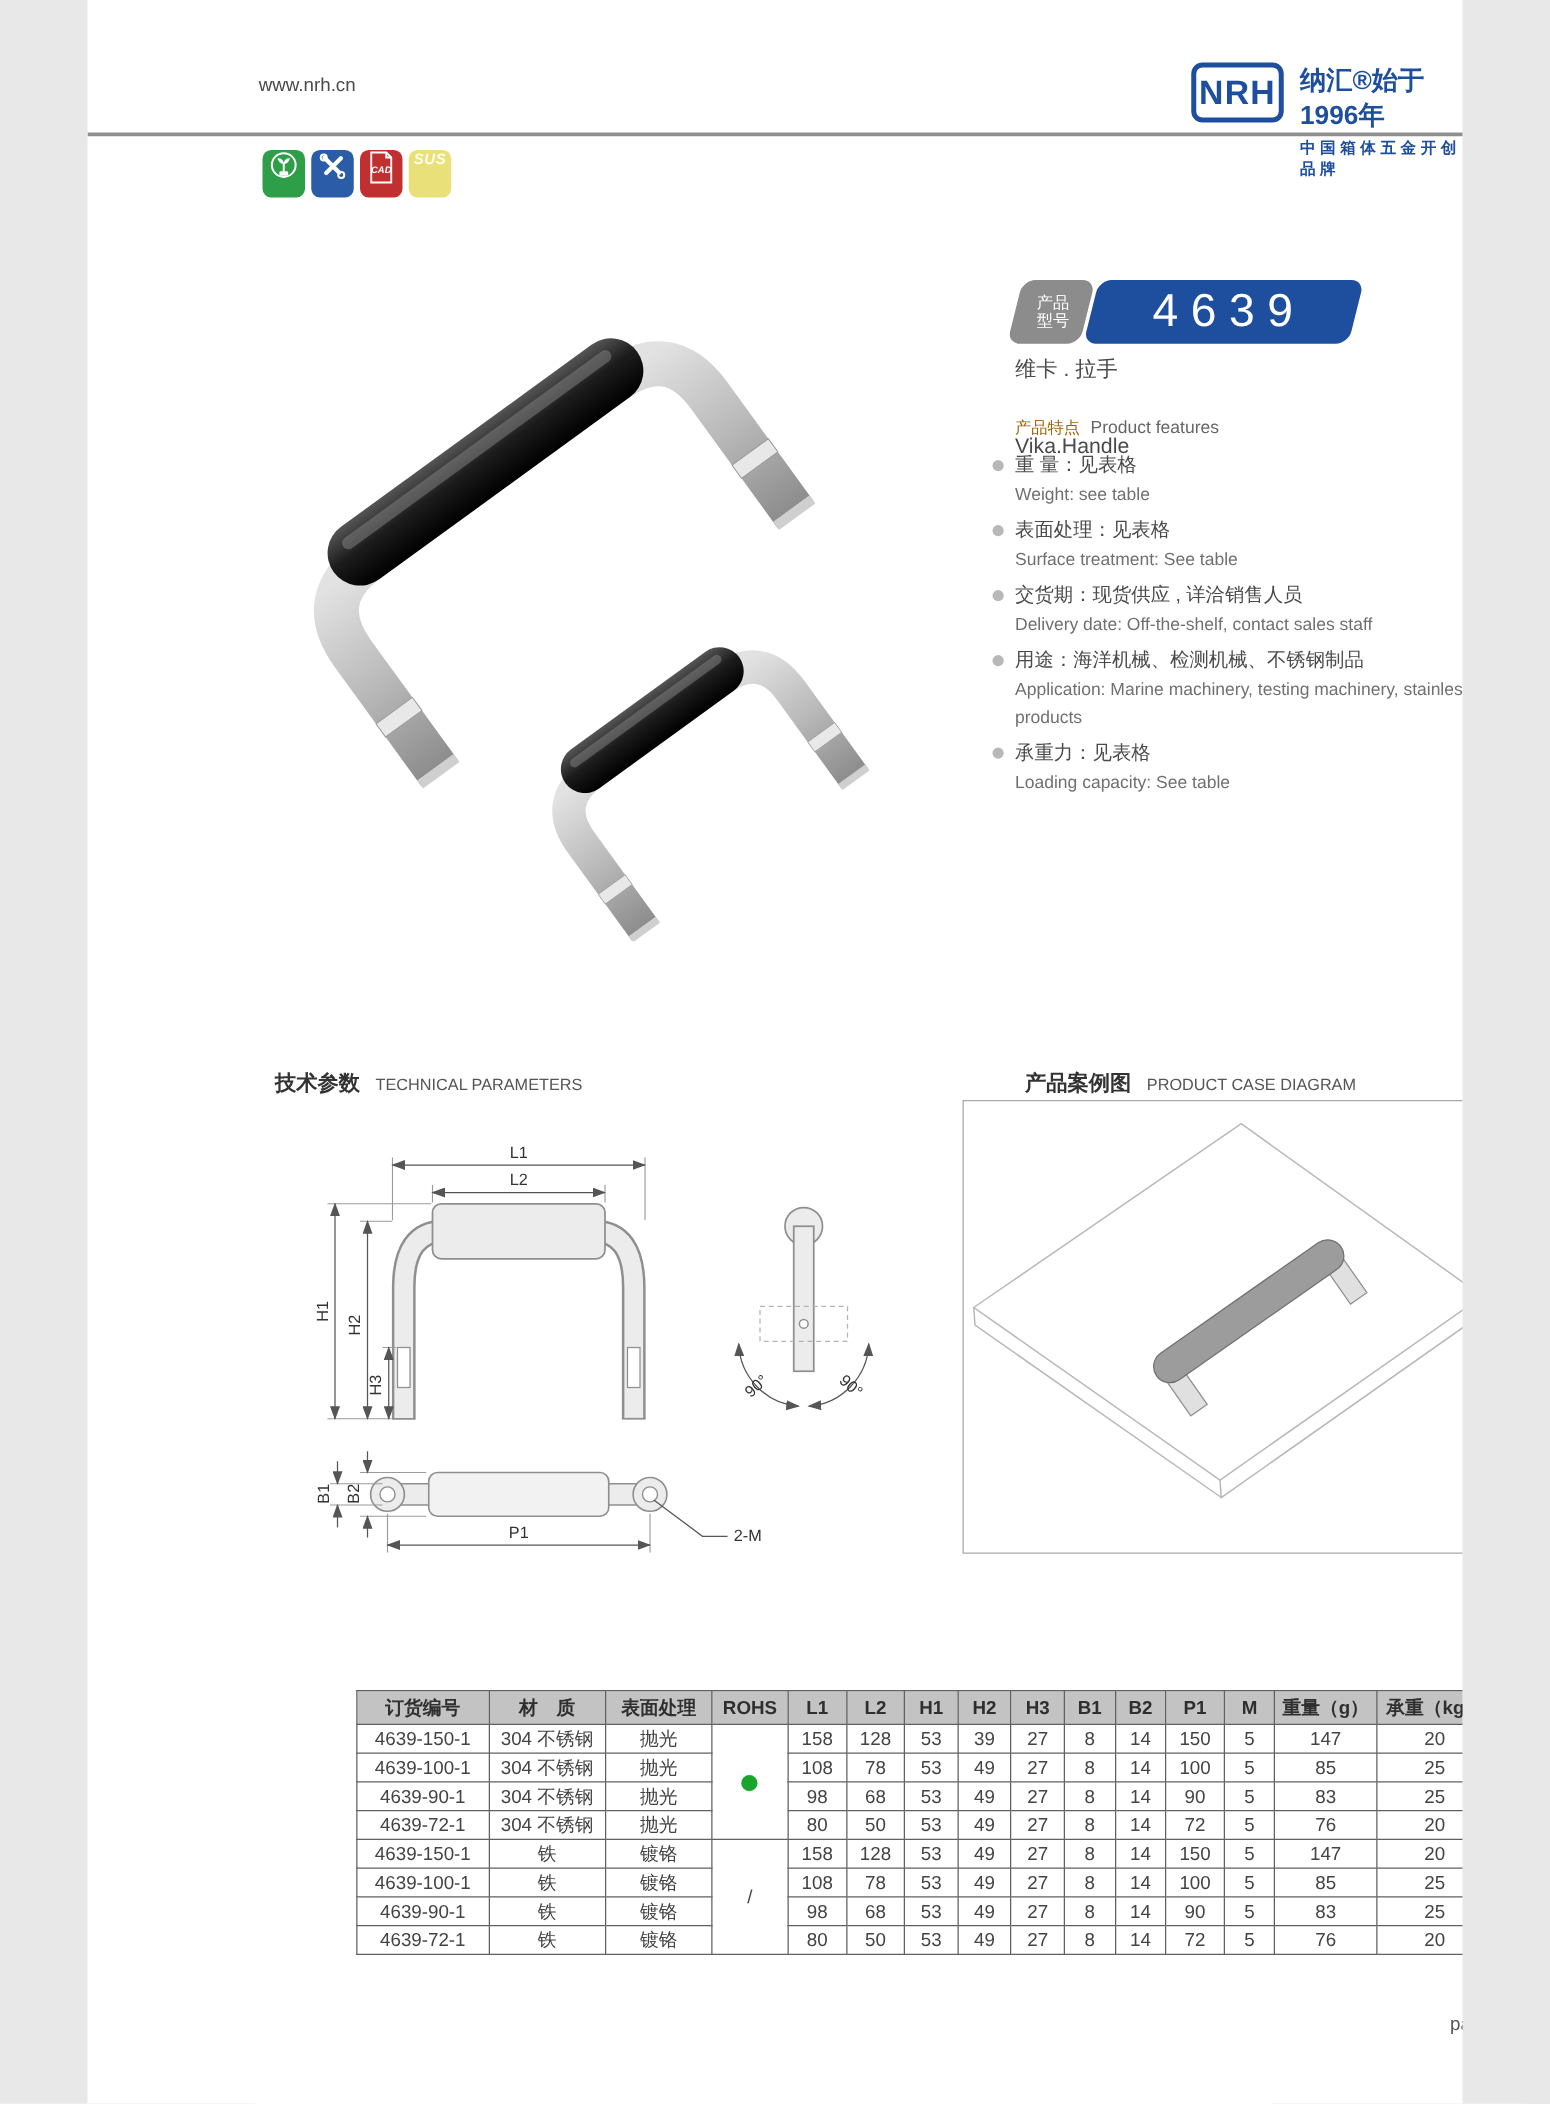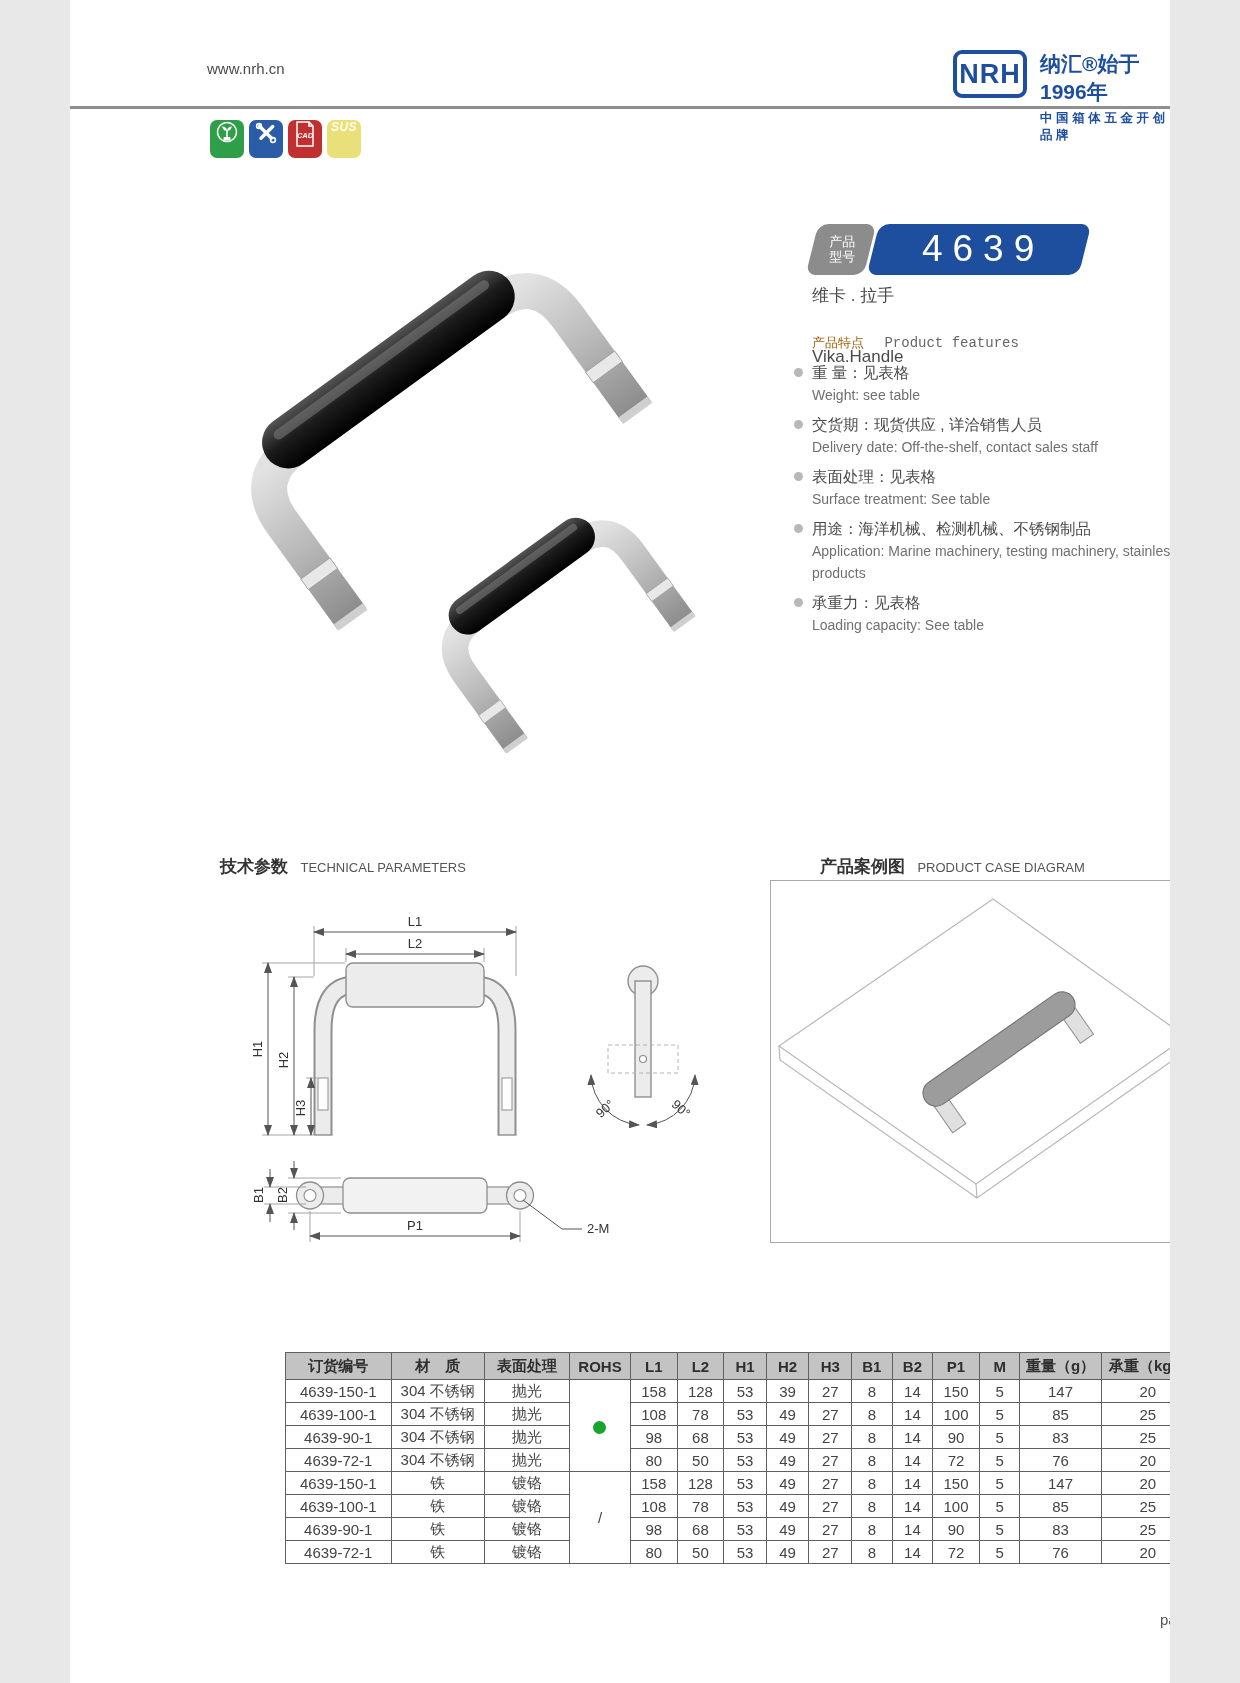--- a/index.html
+++ b/index.html
@@ -40,21 +40,21 @@
   .model-tag-inner { transform:skewX(14deg); color:#fff; font-size:13px; line-height:15px; text-align:center; padding-top:10px; }
   .model-banner { position:absolute; left:803px; top:224px; width:212px; height:51px; background:#1e4f9e;
                   border-radius:10px; transform:skewX(-14deg); }
   .model-number { transform:skewX(14deg); color:#fff; font-size:37px; letter-spacing:10px; text-align:center;
                   line-height:50px; padding-left:8px; }
   .product-name { position:absolute; left:742px; top:284px; font-size:17px; color:#4a4a4a; display:flex; gap:40px;flex-direction:column; }
 
   
   .features-title { position:absolute; left:742px; top:333px; }
   .ft-cn { font-size:13px; font-weight:normal; color:#a16207; }
-  .ft-en { font-size:14px; color:#666; margin-left:16px;font-family:Liberation Mono, monospace; }
+  .ft-en { font-size:14px; color:#666; margin-left:4px; }
   .features { position:absolute; left:742px; top:362px; width:420px; }
   .feature { position:relative; margin-bottom:8px; }
   .feature .bullet { position:absolute; left:-18px; top:6px; width:9px; height:9px; border-radius:50%; background:#b8b8b8; }
   .f-cn { font-size:15.5px; color:#4a4a4a; line-height:22px; }
   .f-en { font-size:14px; color:#707070; line-height:22px; }
 
   
   .sec-heading { position:absolute; }
   .sec-cn { font-size:17px; font-weight:bold; color:#333; }
   .sec-en { font-size:13px; color:#555; margin-left:8px; }
@@ -193,27 +193,27 @@
     <span class="ft-en">Product features</span>
   </div>
   <div class="features">
       <div class="feature">
         <span class="bullet"></span>
         <div class="f-cn">重  量：见表格</div>
         <div class="f-en">Weight: see table</div>
       </div>
       <div class="feature">
         <span class="bullet"></span>
-        <div class="f-cn">交货期：现货供应 , 详洽销售人员</div>
-        <div class="f-en">Delivery date: Off-the-shelf, contact sales staff</div>
+        <div class="f-cn">表面处理：见表格</div>
+        <div class="f-en">Surface treatment: See table</div>
       </div>
       <div class="feature">
         <span class="bullet"></span>
-        <div class="f-cn">表面处理：见表格</div>
-        <div class="f-en">Surface treatment: See table</div>
+        <div class="f-cn">交货期：现货供应 , 详洽销售人员</div>
+        <div class="f-en">Delivery date: Off-the-shelf, contact sales staff</div>
       </div>
       <div class="feature">
         <span class="bullet"></span>
         <div class="f-cn">用途：海洋机械、检测机械、不锈钢制品</div>
         <div class="f-en">Application: Marine machinery, testing machinery, stainless steel products</div>
       </div>
       <div class="feature">
         <span class="bullet"></span>
         <div class="f-cn">承重力：见表格</div>
         <div class="f-en">Loading capacity: See table</div>

